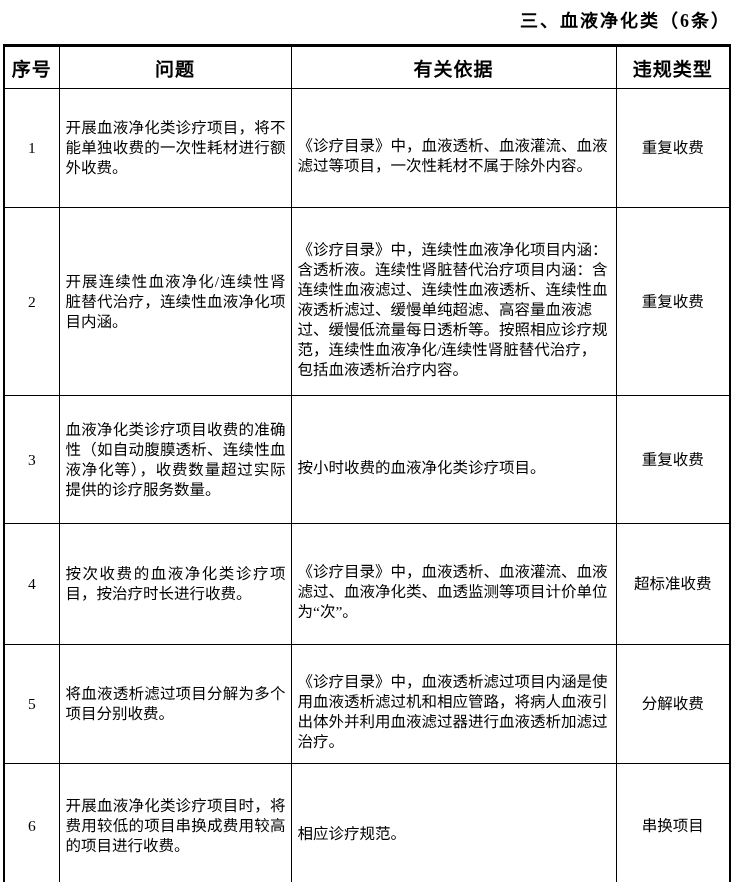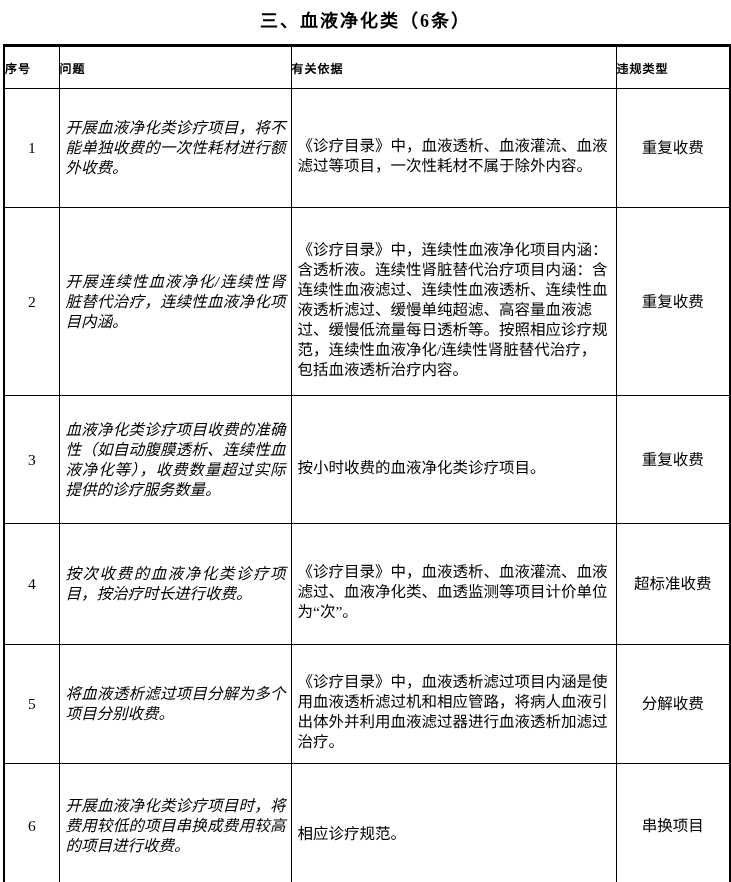--- a/index.html
+++ b/index.html
@@ -14,44 +14,44 @@
     overflow: hidden;
     font-family: "Liberation Serif", serif;
   }
   .page {
     width: 731px;
     height: 882px;
     position: relative;
   }
   .doc-title {
     margin: 10px 0 0 0;
-    text-align: center;
+    text-align: right;
     font-size: 18px;
     font-weight: bold;
     letter-spacing: 2px;
     line-height: 22px;
   }
   table.rule-table {
     border-collapse: collapse;
     table-layout: fixed;
     width: 726px;
     margin: 12px 0 0 3px;
     border: 2px solid #000;
     border-top-width: 3px;
   }
   table.rule-table th,
   table.rule-table td {
     border: 1.5px solid #000;
     vertical-align: middle;
     overflow: hidden;
   }
   table.rule-table th {
-    font-size: 12px;
+    font-size: 19px;
     font-weight: bold;
-    text-align: left;
+    text-align: center;
     padding: 0;
     letter-spacing: 1px;
   }
   table.rule-table td {
     font-size: 15.5px;
     line-height: 20px;
   }
   tr.hdr      { height: 43px; }
   tr.row-1    { height: 119px; }
   tr.row-2    { height: 188px; }
@@ -59,21 +59,20 @@
   tr.row-4    { height: 121px; }
   tr.row-5    { height: 119px; }
   tr.row-6    { height: 125px; }
   td.c-no {
     text-align: center;
     padding: 0;
   }
   td.c-problem {
     text-align: justify;
     padding: 0 5px 0 6px;
-    font-style: italic;
   }
   td.c-basis {
     text-align: left;
     padding: 16px 6px 0 6px;
   }
   td.c-violation {
     text-align: center;
     padding: 0 16px;
   }
 </style>

